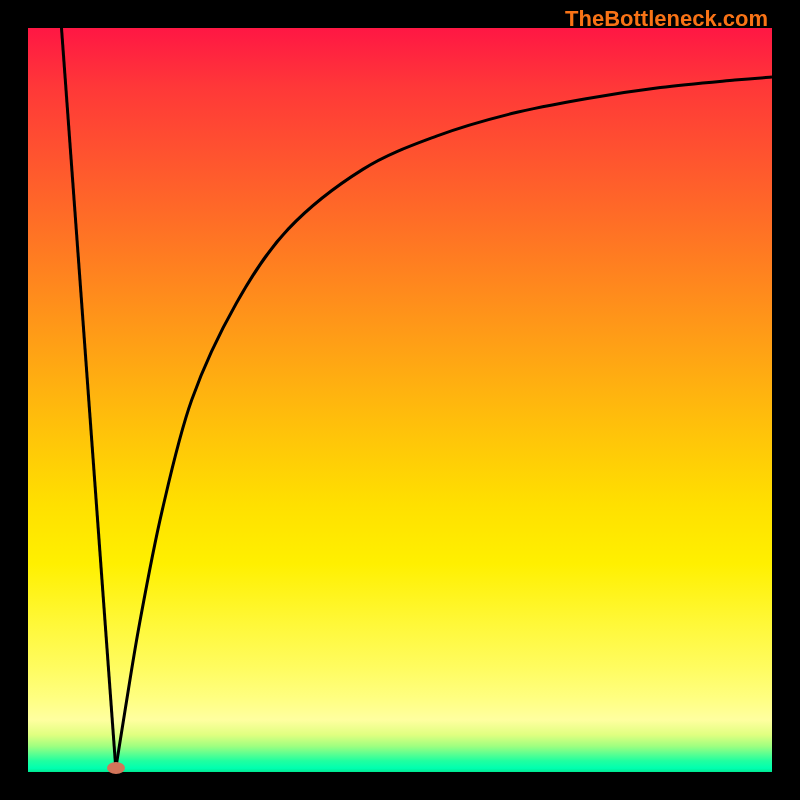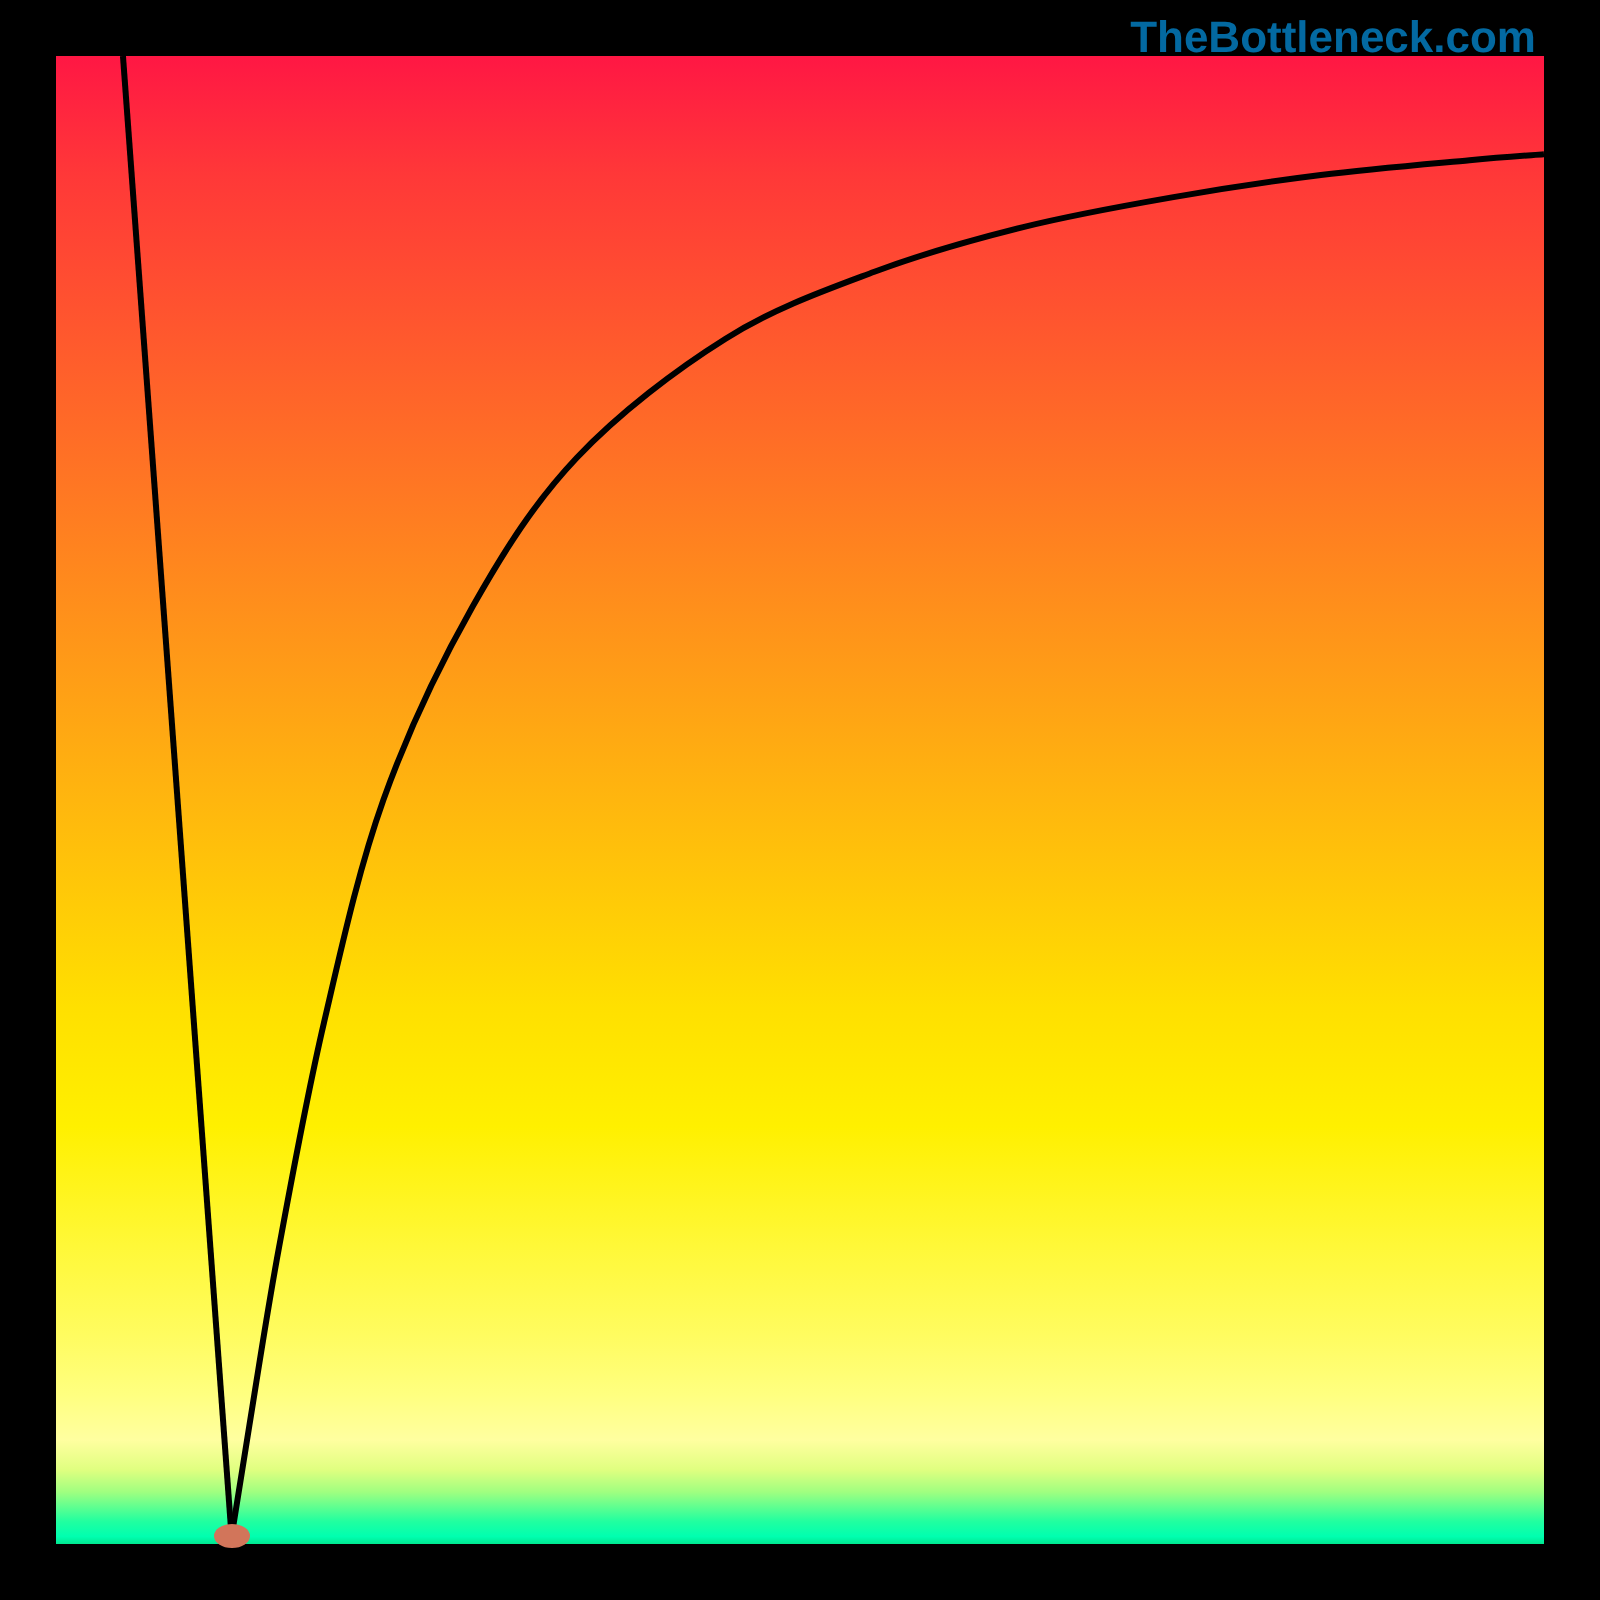--- a/index.html
+++ b/index.html
@@ -40,21 +40,21 @@
         #60ff90 97.5%,
         #20ffa0 98.5%,
         #00ffb0 99.5%,
         #00e890 100%
       );
     }
     .watermark {
       position: absolute;
       top: 6px;
       right: 32px;
-      color: #0369a1;
+      color: #f97316;
       font-family: Arial, sans-serif;
       font-size: 22px;
       font-weight: 600;
       z-index: 10;
     }
     .curve-svg {
       position: absolute;
       top: 0;
       left: 0;
       width: 100%;

